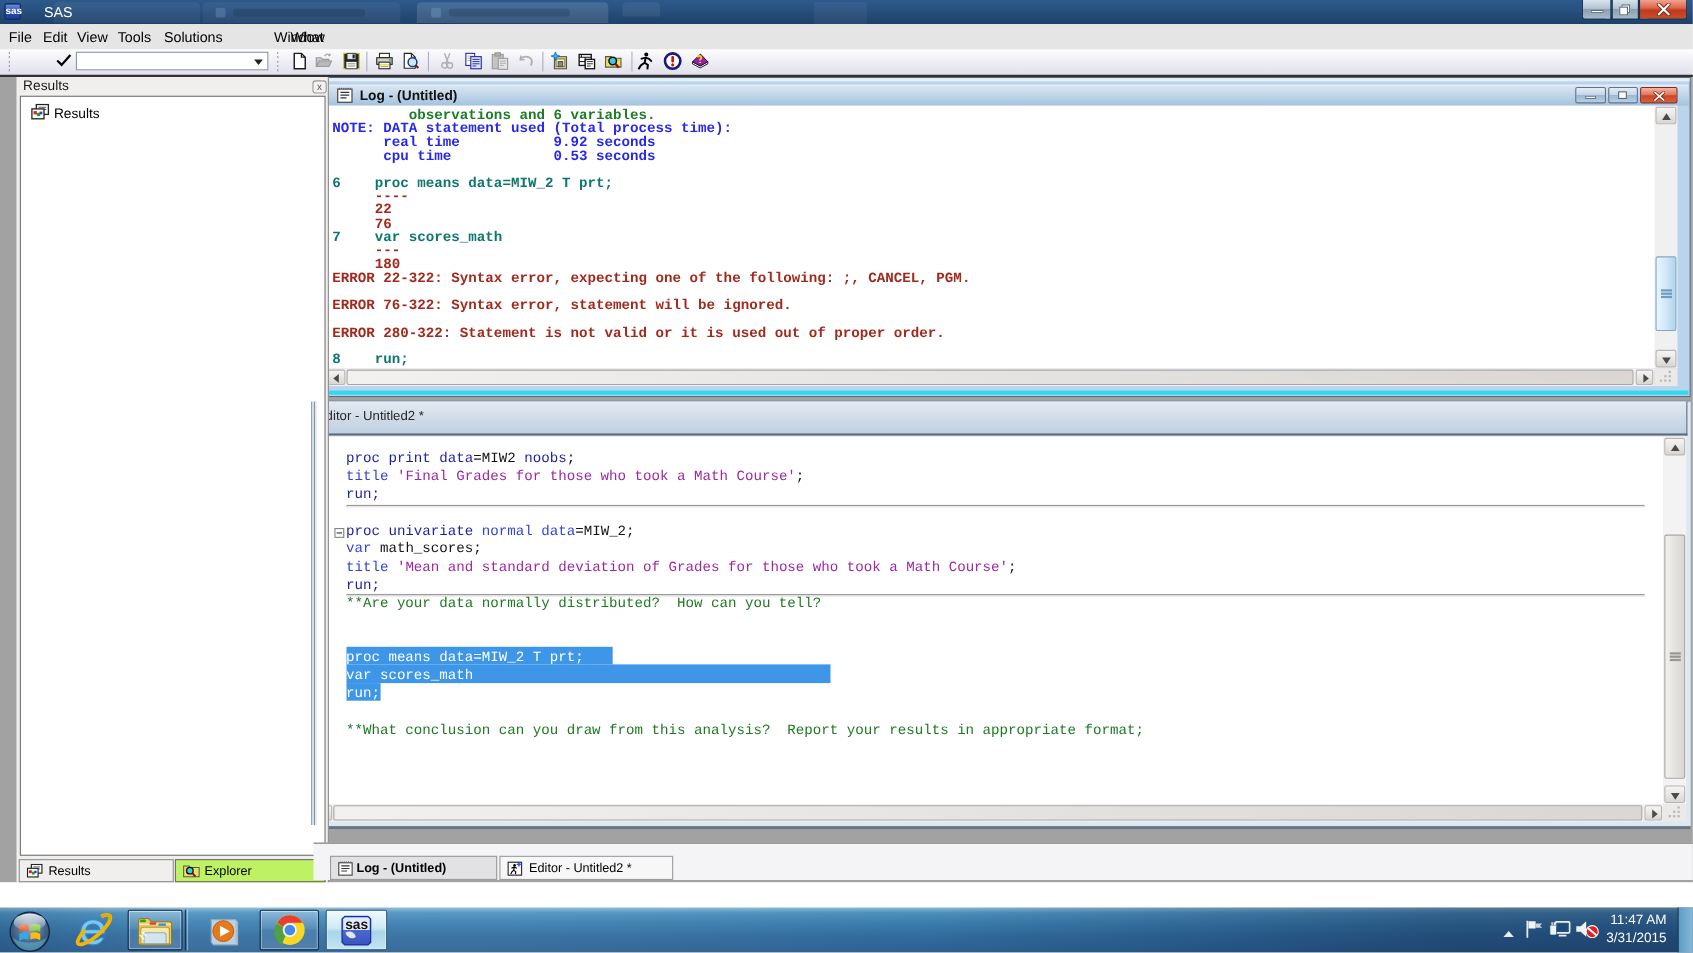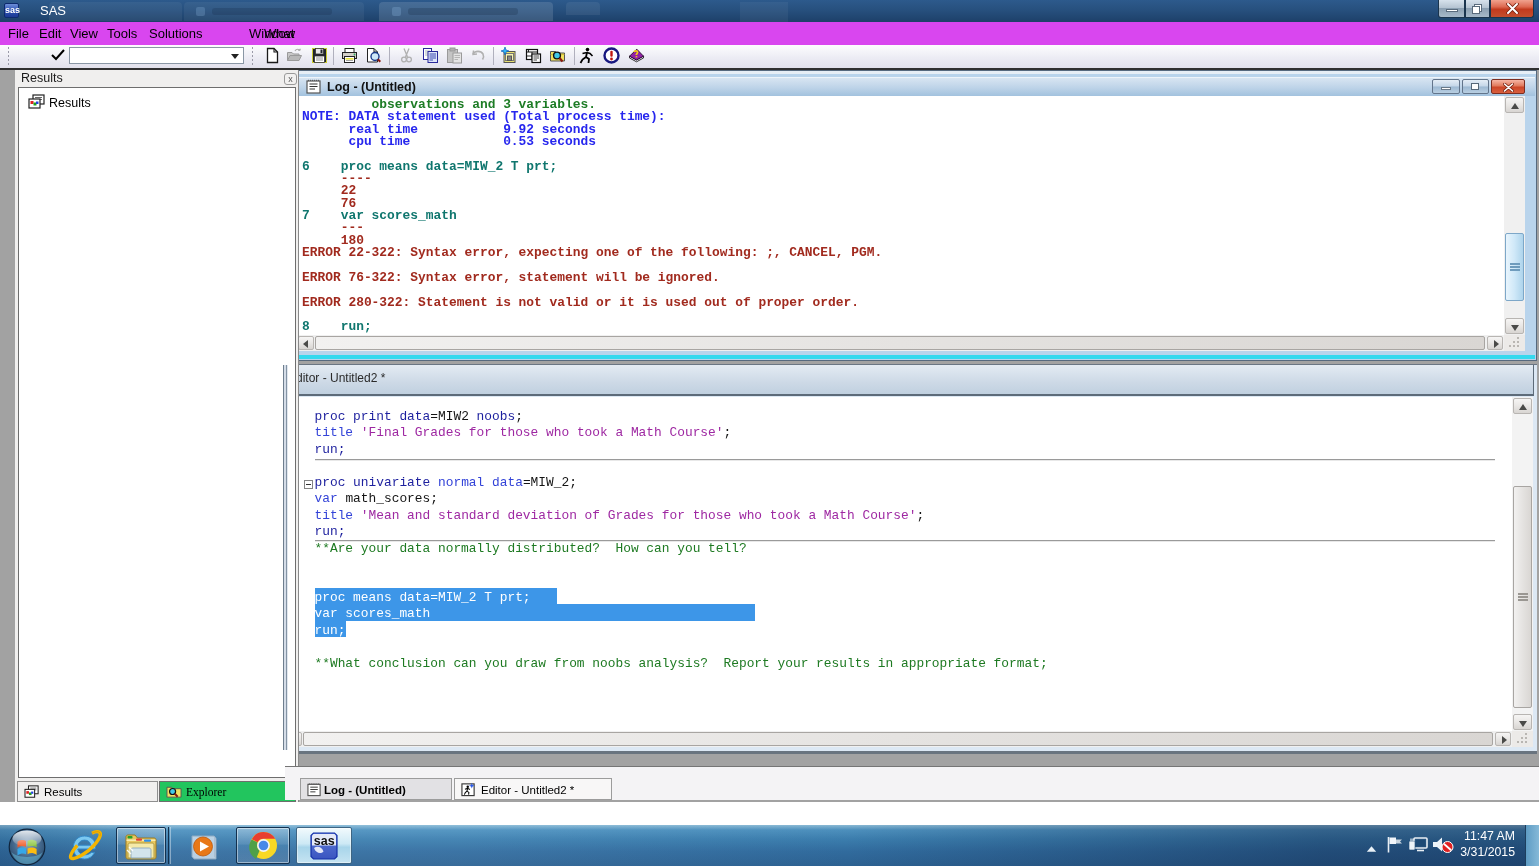--- a/index.html
+++ b/index.html
@@ -12,21 +12,21 @@
   background:linear-gradient(180deg,#2d5a8c 0%,#27507e 45%,#1d4069 100%);
 }
 .ghosttab { position:absolute; top:2px; height:19px; background:rgba(255,255,255,0.07); border-radius:4px 4px 0 0; }
 #sasicon16 { left:4px; top:3px; width:15px; height:15px; border-radius:2px;
   background:linear-gradient(180deg,#6f8fd8 0%,#2a50b4 50%,#1c3a94 100%); border:1px solid #0d2a6e;
   color:#fff; font-size:9px; font-weight:bold; text-align:center; line-height:13px; }
 #titletext { left:40px; top:3px; color:#ffffff; font-size:13px; }
 .capbtn { position:absolute; top:0; height:18px; border:1px solid #1a344d; border-top:none; }
 
 
-#menubar { left:0; top:22px; width:1539px; height:23px; background:#d946ef; color:#000; font-size:13px; }
+#menubar { left:0; top:22px; width:1539px; height:23px; background:#e5e5e5; color:#000; font-size:13px; }
 #menubar span { position:absolute; top:4px; }
 
 
 #toolbar { left:0; top:45px; width:1539px; height:23px;
   background:linear-gradient(180deg,#fdfdfe 0%,#ececf4 55%,#e2e1ec 100%); }
 .tsep { position:absolute; top:2px; width:1px; height:18px; background:#b0b0bd; }
 #combo { position:absolute; left:69px; top:2px; width:175px; height:17px; background:#fff; border:1px solid #8a97a5; }
 #combo .arr { position:absolute; right:4px; top:6px; width:0; height:0; border-left:4px solid transparent; border-right:4px solid transparent; border-top:5px solid #222; }
 .ticon { position:absolute; top:2px; width:17px; height:17px; }
 
@@ -299,21 +299,21 @@
               <rect x="13" y="10" width="2" height="2"></rect>
               <rect x="9" y="10" width="2" height="2"></rect>
               <rect x="5" y="10" width="2" height="2"></rect>
               <rect x="13" y="6" width="2" height="2"></rect>
               <rect x="9" y="6" width="2" height="2"></rect>
               <rect x="13" y="2" width="2" height="2"></rect>
             </g>
           </svg>
       </div>
       <div id="log-cyan"></div>
-      <pre id="logpre"><span class="g">         observations and 3 variables.</span>
+      <pre id="logpre"><span class="g">         observations and 6 variables.</span>
 <span class="b">NOTE: DATA statement used (Total process time):
       real time           9.92 seconds
       cpu time            0.53 seconds</span>
 
 <span class="k">6    proc means data=MIW_2 T prt;</span>
 <span class="r">     ----
      22
      76</span>
 <span class="k">7    var scores_math</span>
 <span class="r">     ---
@@ -380,21 +380,21 @@
 <span class="bl">var</span> <span class="bk">math_scores;</span>
 <span class="bl">title</span> <span class="pu">'Mean and standard deviation of Grades for those who took a Math Course'</span><span class="bk">;</span>
 <span class="nv">run;</span>
 <span class="gr">**Are your data normally distributed?  How can you tell?</span>
 
 
 <span class="w">proc means data=MIW_2 T prt;
 var scores_math
 run;</span>
 
-<span class="gr">**What conclusion can you draw from noobs analysis?  Report your results in appropriate format;</span></pre>
+<span class="gr">**What conclusion can you draw from this analysis?  Report your results in appropriate format;</span></pre>
     </div>
 
     <div class="abs" id="leftpanel">
       <div id="lp-title">Results</div>
       <div id="lp-close">x</div>
       <div id="lp-tree">
         <svg style="position:absolute; left:9px; top:6px;" width="18" height="16" viewBox="0 0 18 16">
           <rect x="5" y="1" width="11" height="9" fill="#fff" stroke="#222" stroke-width="1.2"></rect>
           <path d="M7 3.5 H14 M7 5.5 H14" stroke="#555" stroke-width="0.9"></path>
           <rect x="1" y="5" width="11" height="9" fill="#fff" stroke="#222" stroke-width="1.2"></rect>
@@ -408,21 +408,21 @@
         <svg style="position:absolute; left:6px; top:3px;" width="16" height="14" viewBox="0 0 18 16">
             <rect x="5" y="1" width="11" height="9" fill="#fff" stroke="#222" stroke-width="1.2"></rect>
             <path d="M7 3.5 H14 M7 5.5 H14" stroke="#555" stroke-width="0.9"></path>
             <rect x="1" y="5" width="11" height="9" fill="#fff" stroke="#222" stroke-width="1.2"></rect>
             <rect x="2.5" y="7" width="3" height="3" fill="#e02020"></rect>
             <rect x="5.5" y="8.5" width="3" height="3" fill="#20a020"></rect>
             <rect x="8" y="7.5" width="2.5" height="2.5" fill="#2040e0"></rect>
           </svg>
         <span style="position:absolute; left:26px; top:4px;">Results</span>
         </div>
-      <div class="lptab" style="left:144px; width:137px; background:#22c55e; border-color:#6e6e6e;font-family:Liberation Serif, serif;">
+      <div class="lptab" style="left:144px; width:137px; background:#bef264; border-color:#6e6e6e;">
         <svg style="position:absolute; left:6px; top:2px;" width="16" height="15" viewBox="0 0 17 16">
             <path d="M1 14 V3.5 H6 L7.5 5 H16 V14 Z" fill="#f0e060" stroke="#555"></path>
             <circle cx="7" cy="8" r="3.2" fill="#40c8e8" stroke="#111" stroke-width="1.3"></circle>
             <path d="M9.4 10.4 L12.4 13.6" stroke="#8a1a10" stroke-width="2"></path>
           </svg>
         <span style="position:absolute; left:26px; top:4px;">Explorer</span>
         </div>
     </div>
 
     <div class="abs" id="tabbar">

